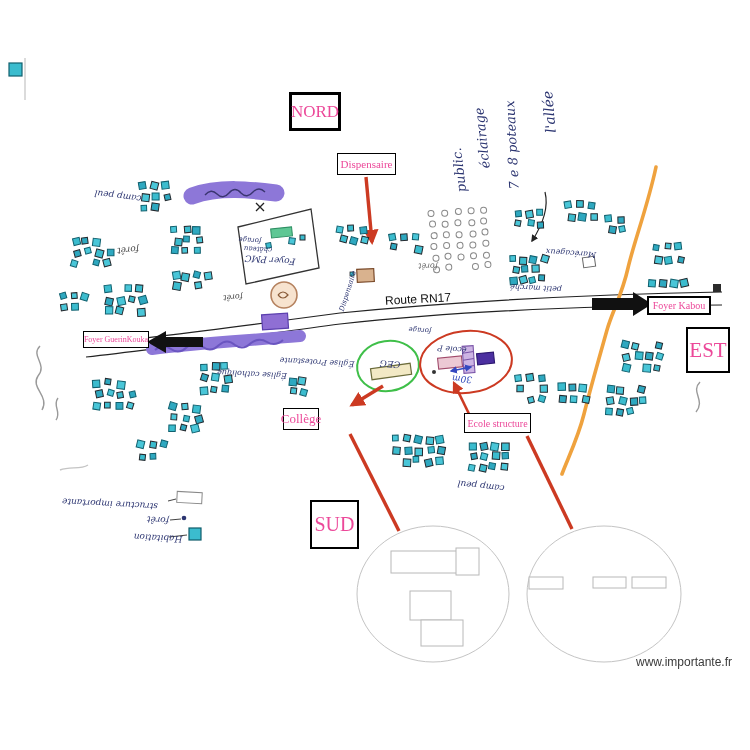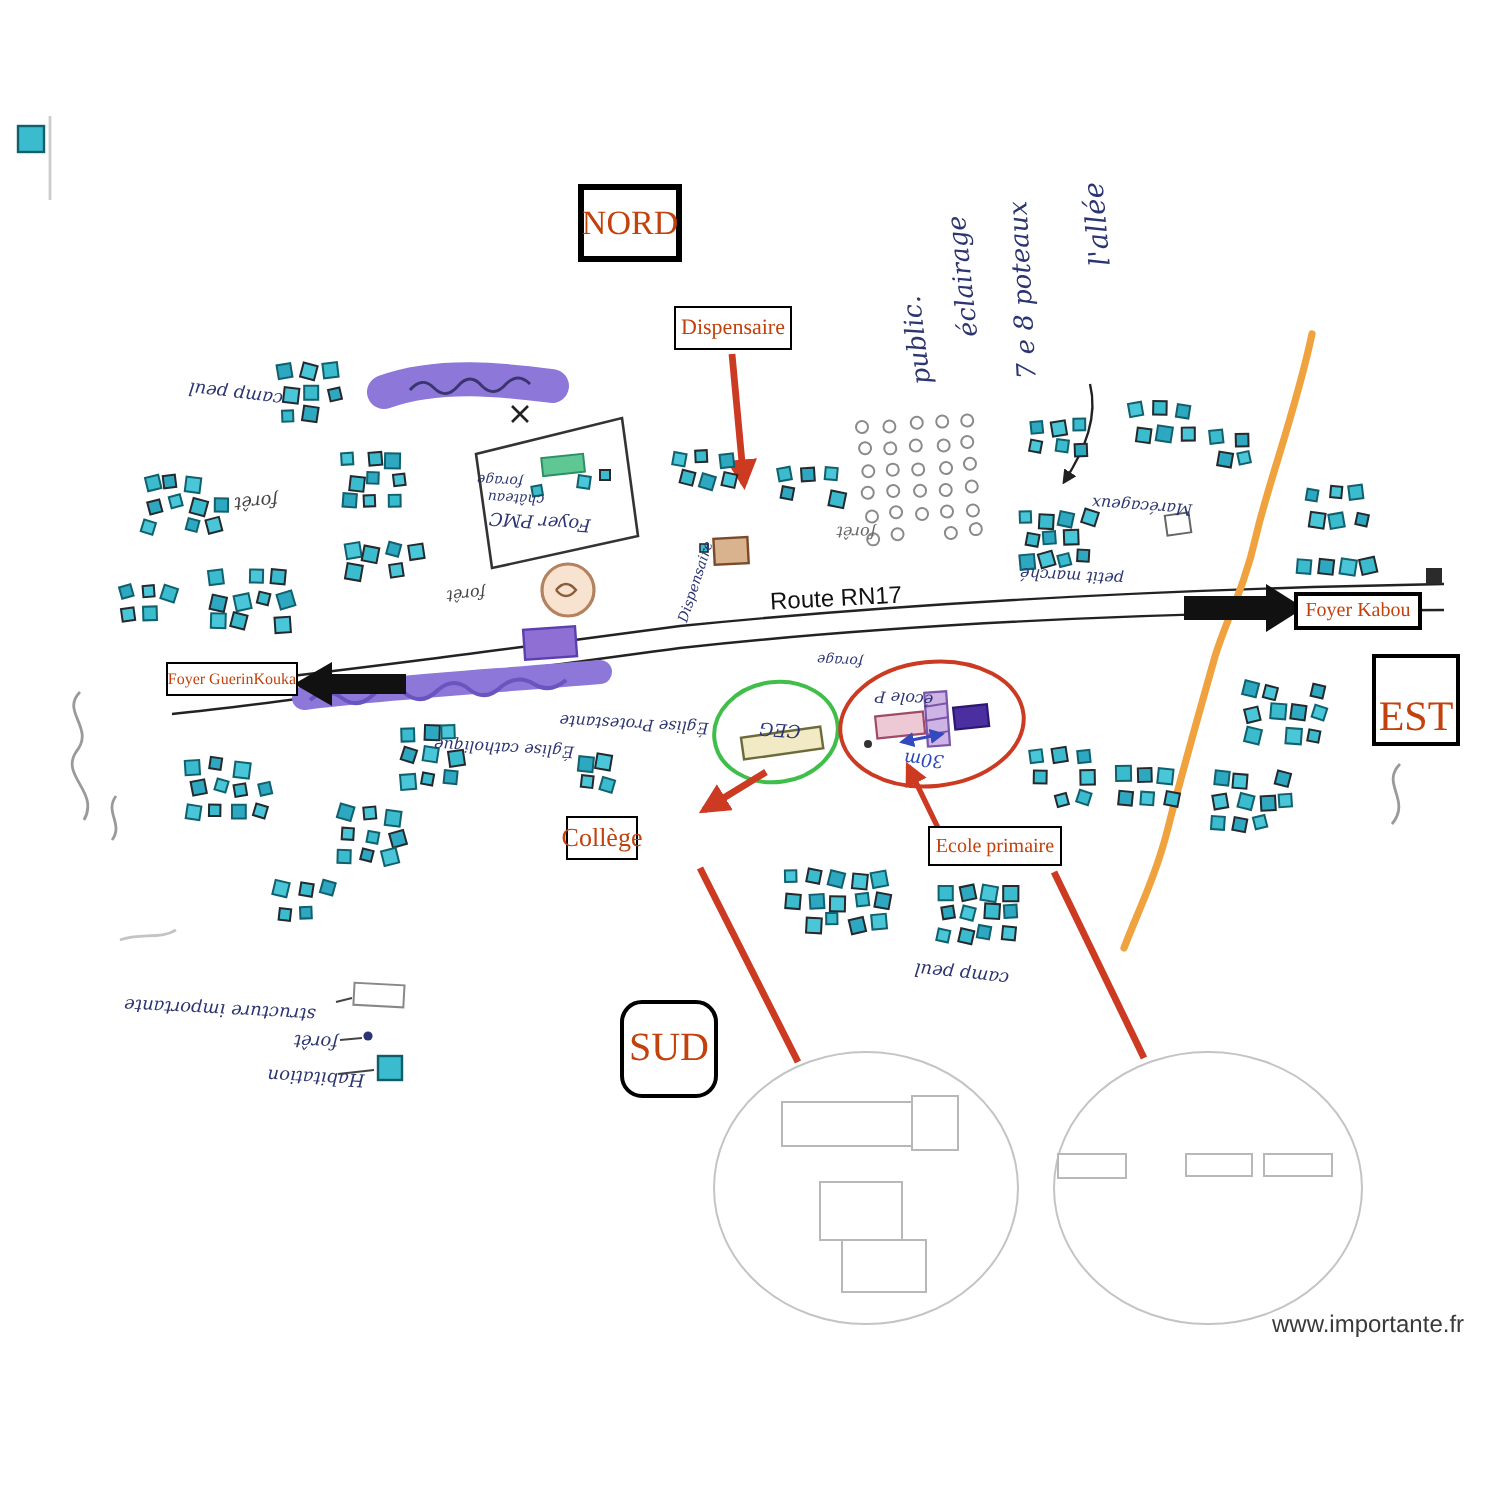--- a/index.html
+++ b/index.html
@@ -1,25 +1,25 @@
 <!DOCTYPE html>
 <html style="--c-house: #3bbcce; --c-trees: #8d77d8; --c-trees-dark: #6a55c0; --c-orange: #efa23e; --c-red: #cc3a22; --c-green: #3fbf49; --c-blue: #3448c0; --c-pencil: #9a9a9a;"><head>
 <meta charset="utf-8">
 <style>
   html,body{margin:0;padding:0;background:#fff;}
   #canvas{position:relative;width:750px;height:750px;background:#ffffff;overflow:hidden;
           font-family:"Liberation Serif",serif;}
   #map-svg{position:absolute;left:0;top:0;width:750px;height:750px;}
   .box{position:absolute;background:#fff;border-style:solid;border-color:#000;
        display:flex;align-items:center;justify-content:center;white-space:nowrap;
-       color:#c2410c;box-sizing:border-box;}
+       color:#ec4899;box-sizing:border-box;}
   .b-nord{left:289px;top:92px;width:52px;height:39px;border-width:3px;font-size:17px;}
   .b-ouest{left:18px;top:314px;width:59px;height:44px;border-width:3px;font-size:19px;}
-  .b-est{left:686px;top:327px;width:44px;height:46px;border-width:2px;font-size:21px;align-items:flex-end;}
-  .b-sud{left:310px;top:500px;width:49px;height:49px;border-width:2px;font-size:20px;border-radius:11px;}
+  .b-est{left:686px;top:327px;width:44px;height:46px;border-width:2px;font-size:21px;}
+  .b-sud{left:310px;top:500px;width:49px;height:49px;border-width:2px;font-size:20px;}
   .b-disp{left:337px;top:153px;width:59px;height:22px;border-width:1px;font-size:11px;}
   .b-gker{left:83px;top:331px;width:66px;height:17px;border-width:1px;font-size:8px;}
   .b-kabou{left:647px;top:296px;width:64px;height:19px;border-width:2px;font-size:10px;}
   .b-coll{left:283px;top:408px;width:36px;height:22px;border-width:1px;font-size:13px;}
   .b-ecole{left:464px;top:413px;width:67px;height:20px;border-width:1px;font-size:10px;}
   .route-label{position:absolute;left:385px;top:292px;font-family:"Liberation Sans",sans-serif;
        font-size:12px;color:#111;transform:rotate(-3deg);}
   .hand{position:absolute;font-family:"DejaVu Serif",serif;font-style:italic;
        white-space:nowrap;transform-origin:center;pointer-events:none;}
   .watermark{position:absolute;left:636px;top:655px;font-family:"Liberation Sans",sans-serif;
@@ -396,21 +396,21 @@
   <div class="box b-gker">
       <span>Foyer GuerinKouka</span>
     </div>
   <div class="box b-kabou">
       <span>Foyer Kabou</span>
     </div>
   <div class="box b-coll">
       <span>Collège</span>
     </div>
   <div class="box b-ecole">
-      <span>Ecole primaire</span>
+      <span>Ecole structure</span>
     </div>
 
   <div class="route-label">Route RN17</div>
 
   <div class="watermark">www.importante.fr</div>
 <div class="hand" style="left: 549px; top: 112px; font-size: 14px; color: rgb(44, 53, 113); transform: translate(-50%, -50%) rotate(-95deg);">l'allée</div>
     <div class="hand" style="left: 512px; top: 145px; font-size: 13px; color: rgb(44, 53, 113); transform: translate(-50%, -50%) rotate(-93deg);">7 e 8 poteaux</div>
     <div class="hand" style="left: 482px; top: 138px; font-size: 13px; color: rgb(44, 53, 113); transform: translate(-50%, -50%) rotate(-96deg);">éclairage</div>
     <div class="hand" style="left: 459px; top: 170px; font-size: 13px; color: rgb(44, 53, 113); transform: translate(-50%, -50%) rotate(-97deg);">public.</div>
     <div class="hand" style="left: 118px; top: 196px; font-size: 9px; color: rgb(44, 53, 113); transform: translate(-50%, -50%) rotate(187deg);">camp peul</div>

